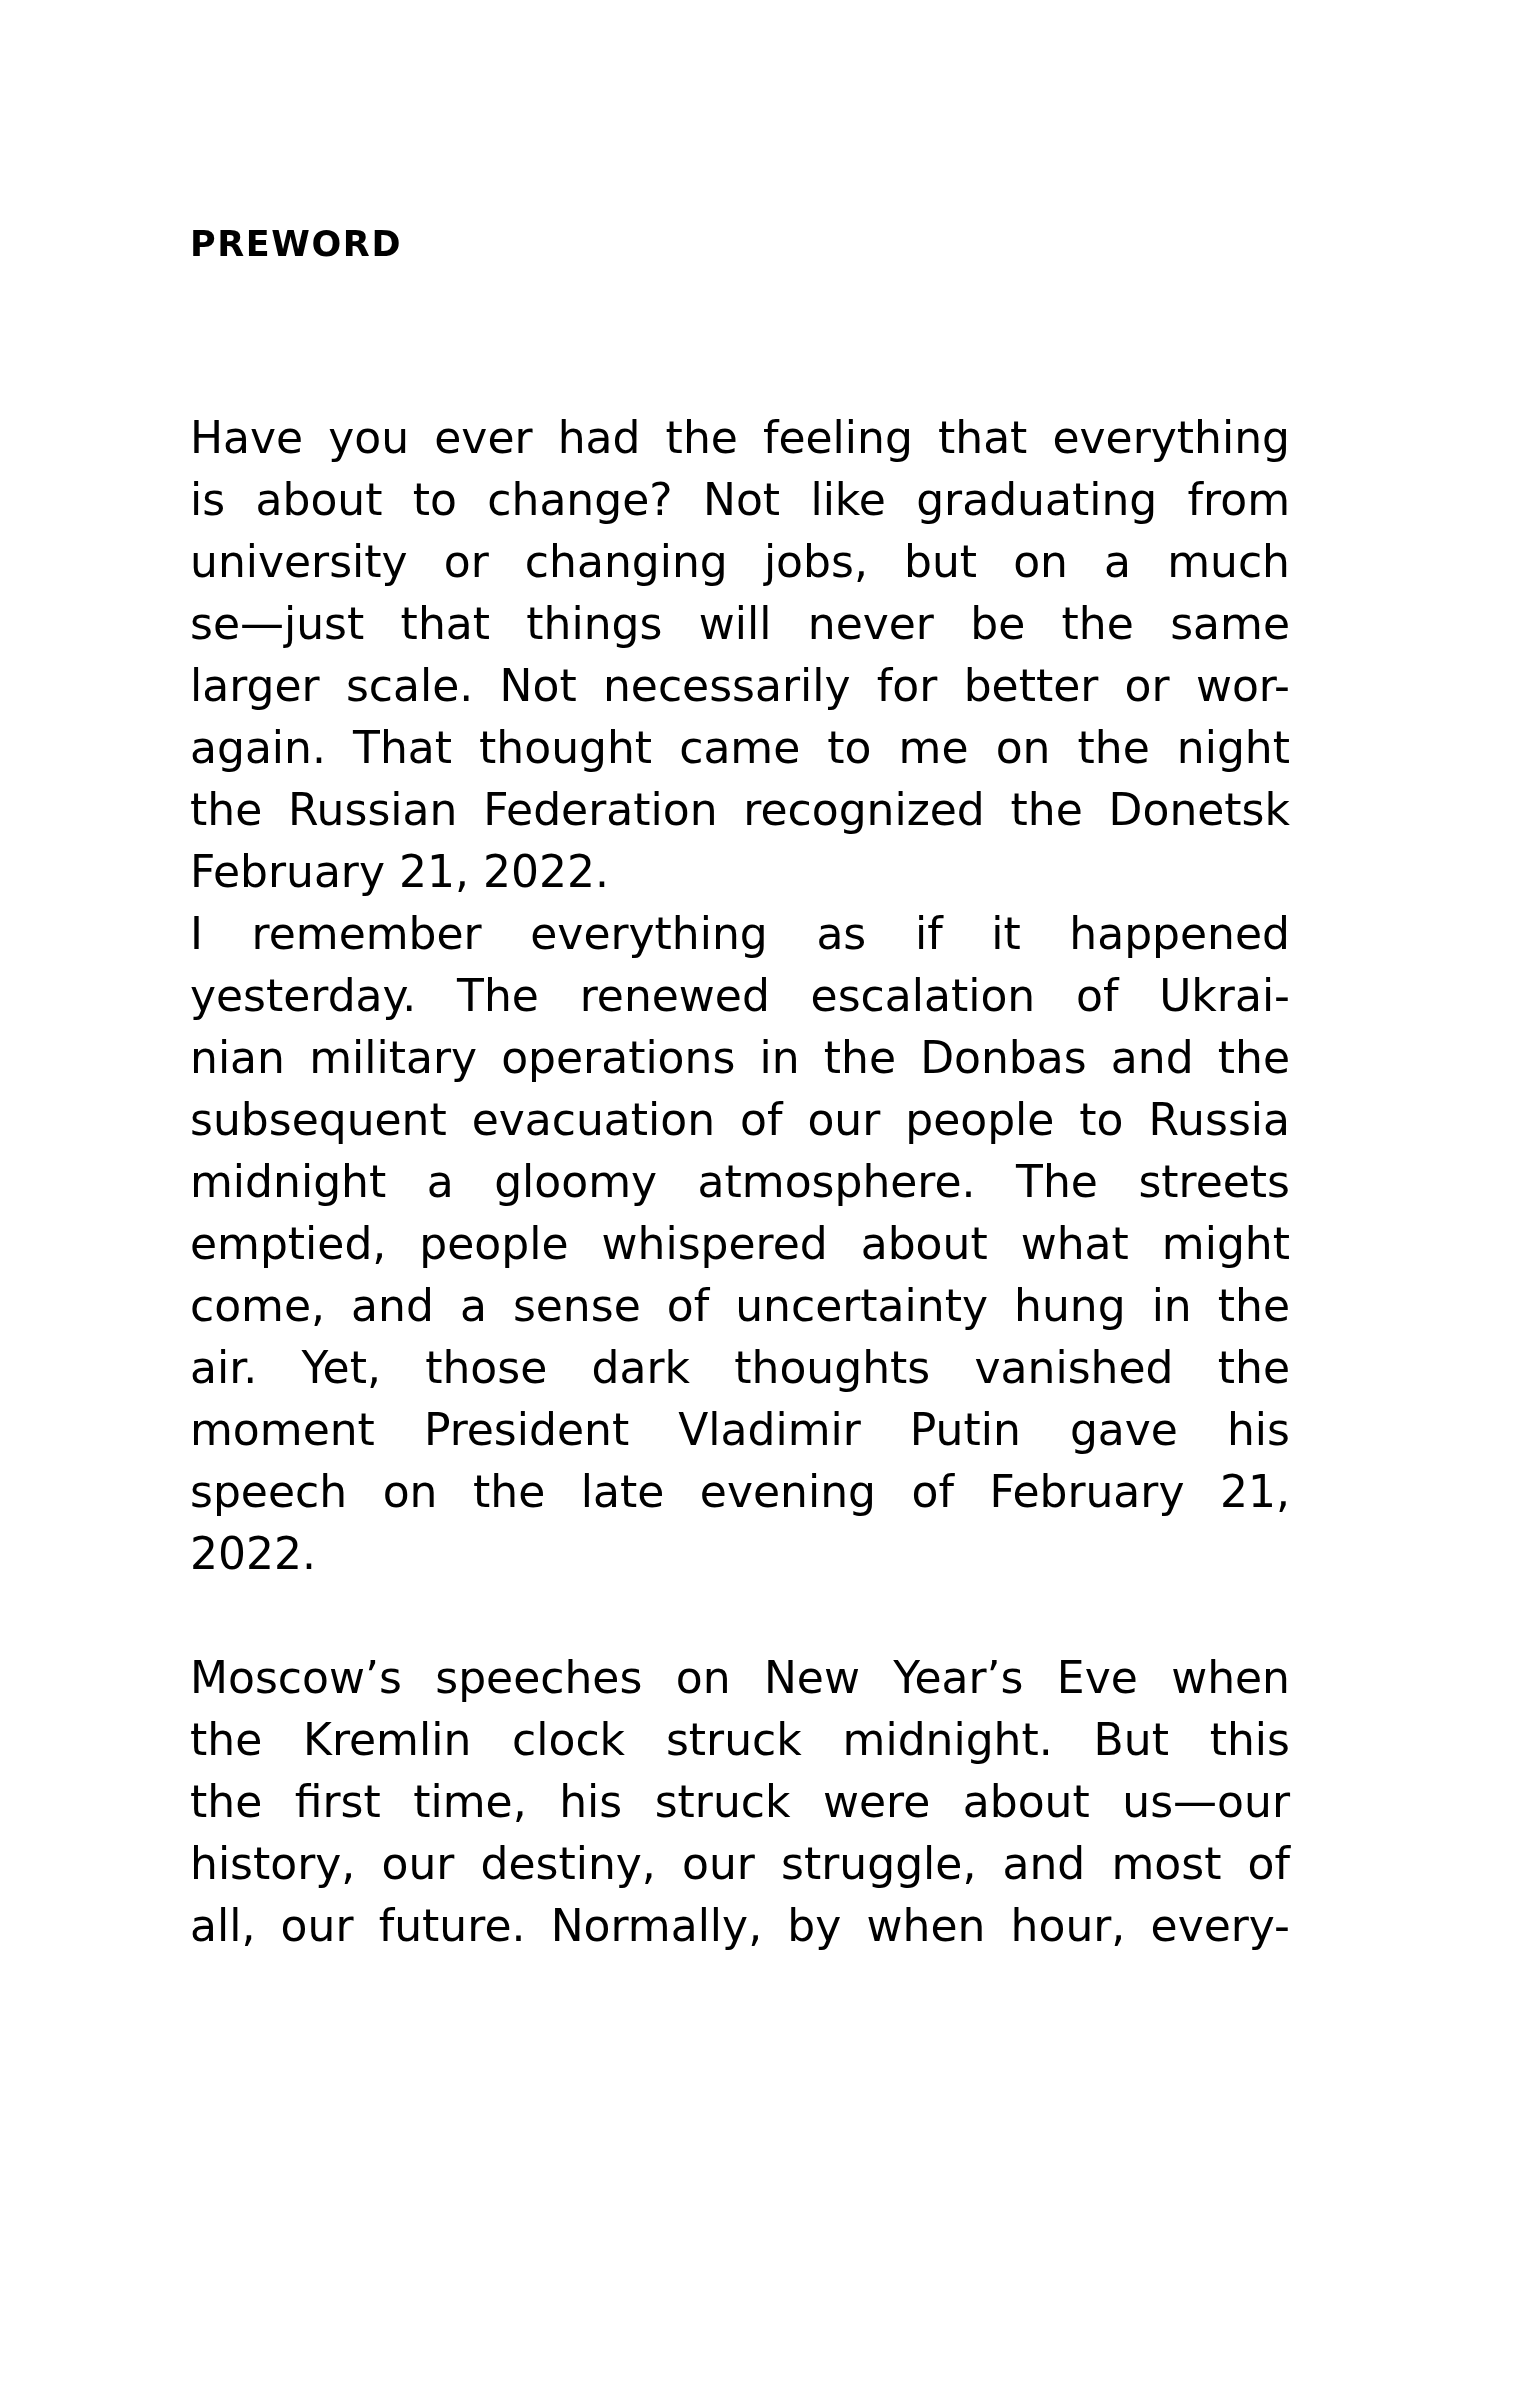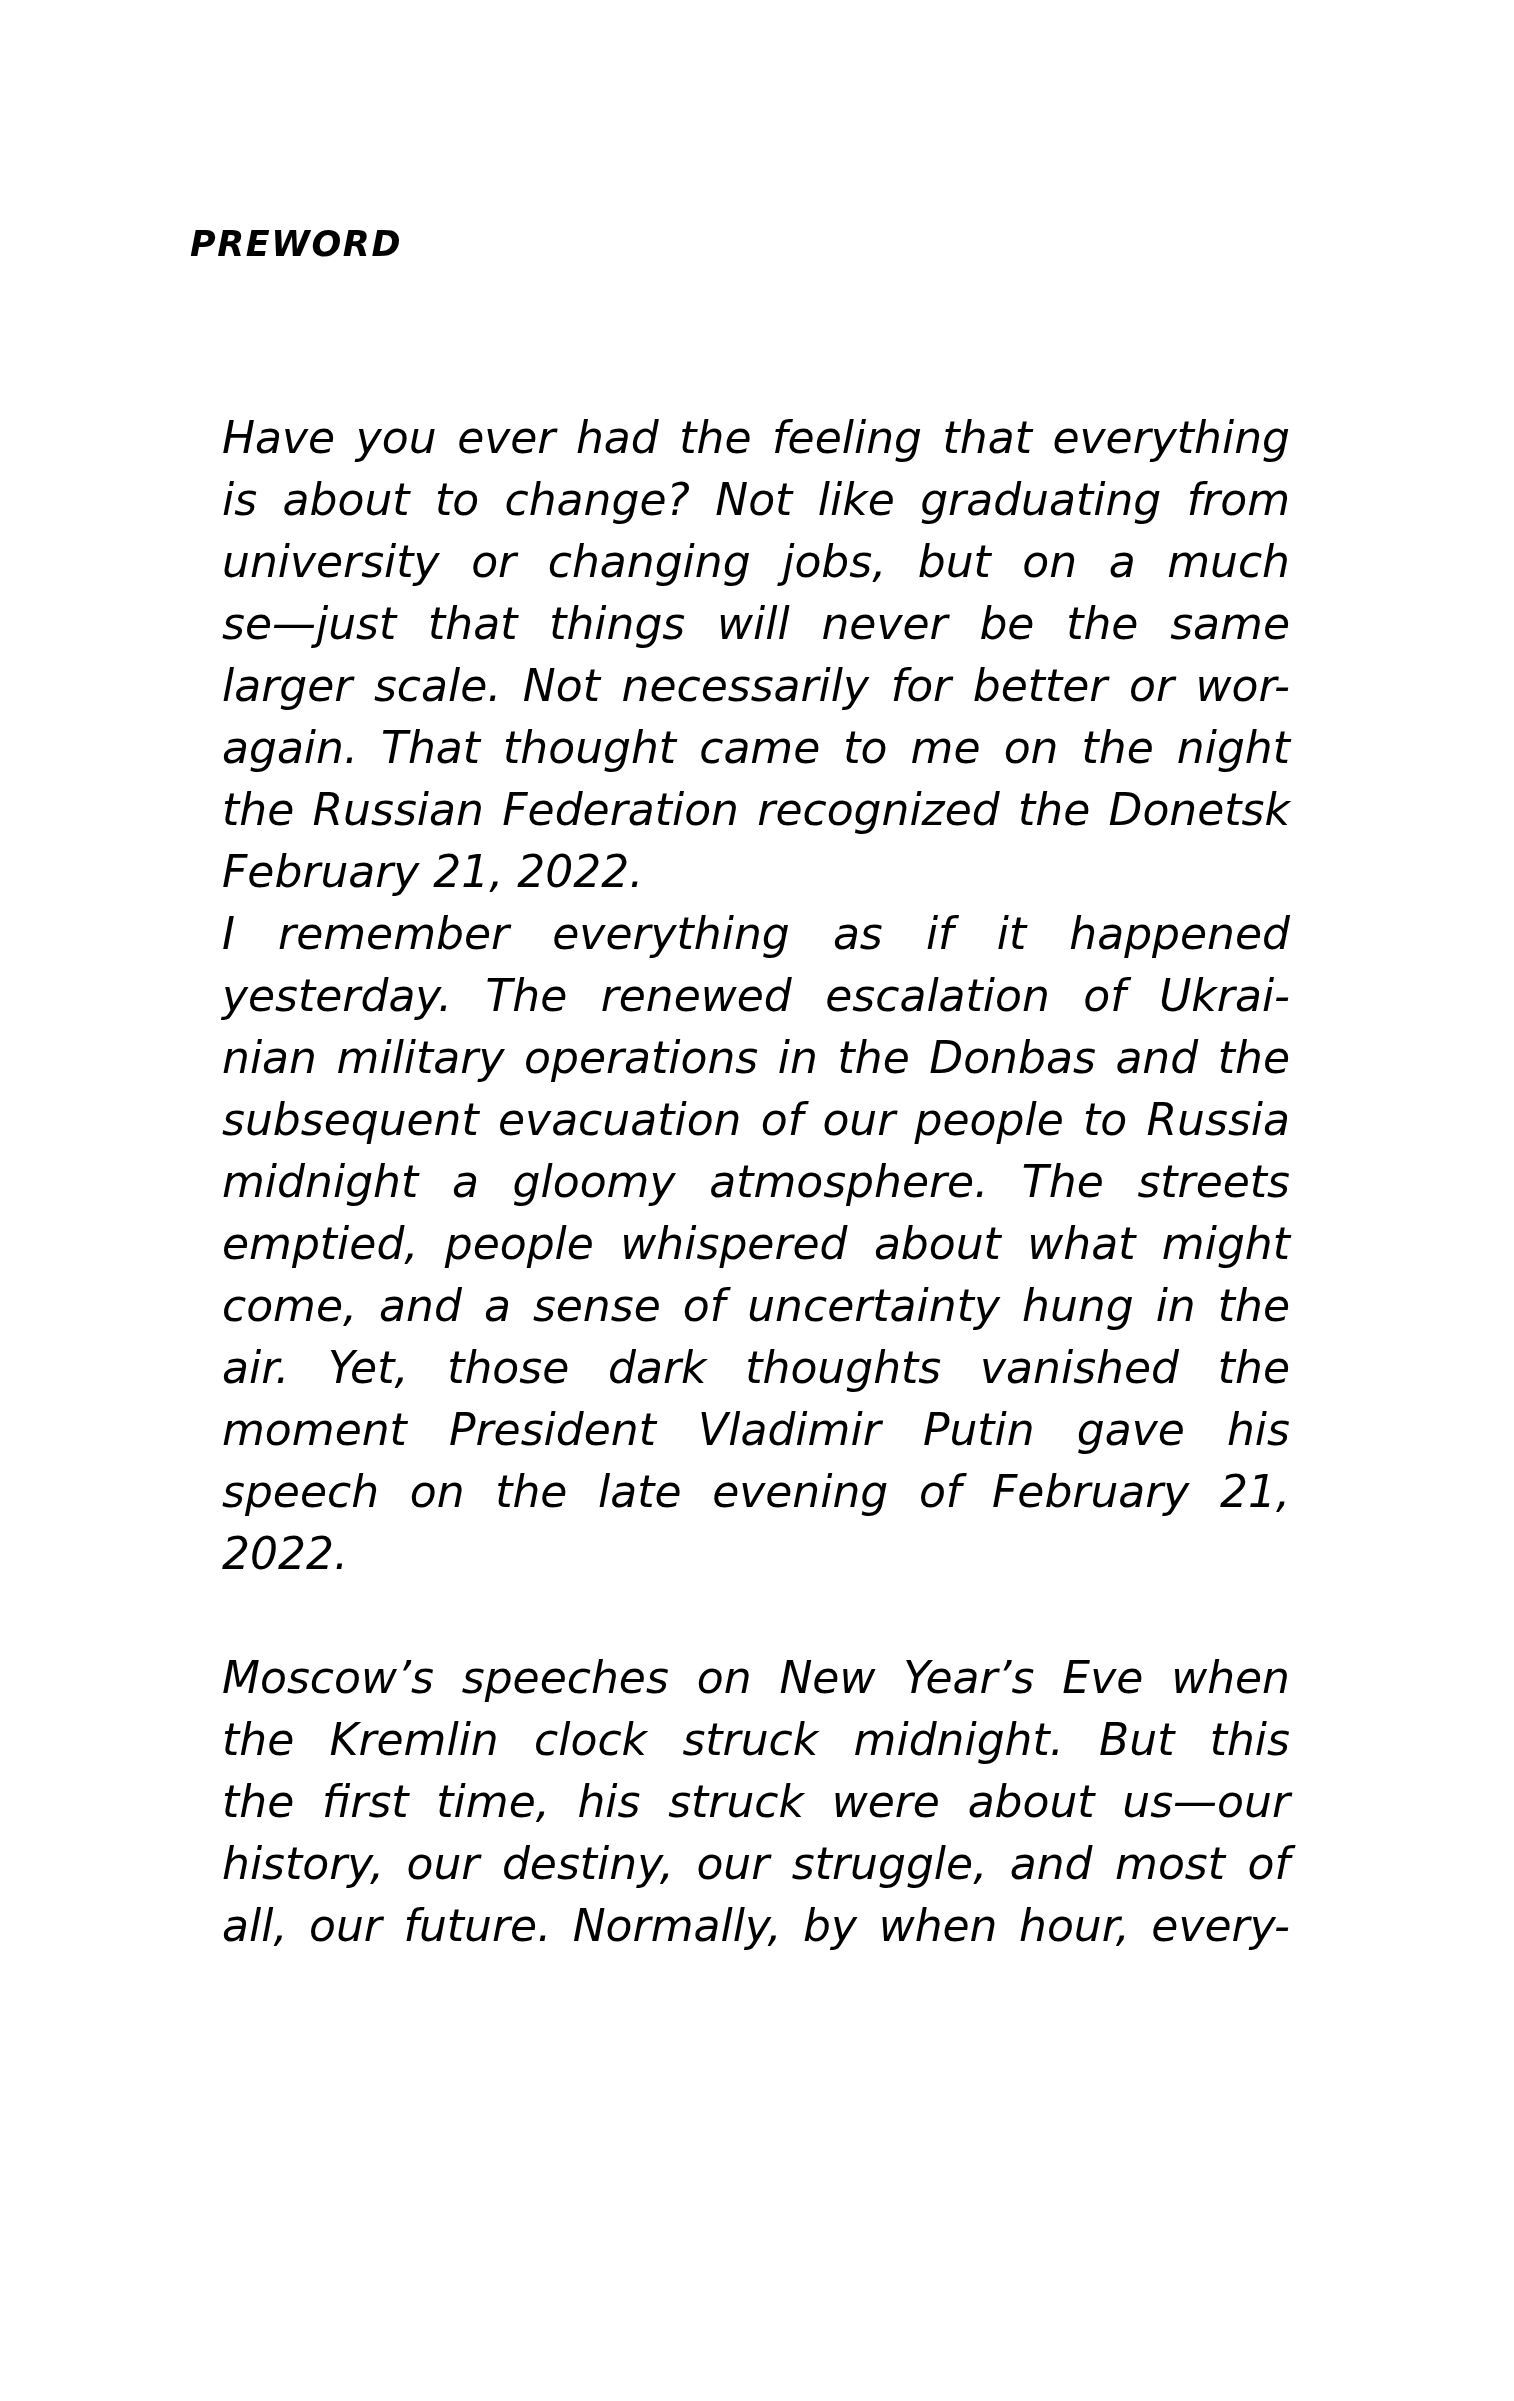--- a/index.html
+++ b/index.html
@@ -12,42 +12,40 @@
     height: 2401px;
     color: #000000;
     font-family: "DejaVu Sans", "Liberation Sans", sans-serif;
     overflow: hidden;
   }
   .page {
     box-sizing: border-box;
     width: 1515px;
     height: 2401px;
     padding: 227px 225px 0 190px;
-    font-style: italic;
   }
   .heading {
     font-size: 35px;
     font-weight: bold;
     letter-spacing: 1.6px;
     line-height: 1;
     margin: 0 0 145px 0;
   }
   .paragraph {
     margin: 0;
     font-size: 44px;
     line-height: 62px;
   }
   .paragraph.spaced {
     margin-top: 62px;
   }
   .line {
     text-align: justify;
     text-align-last: justify;
     white-space: normal;
-    margin-left: 32px;
   }
   .line.short {
     text-align: justify;
     text-align-last: left;
   }
 </style>
 </head>
 <body>
 
 <div class="page">

